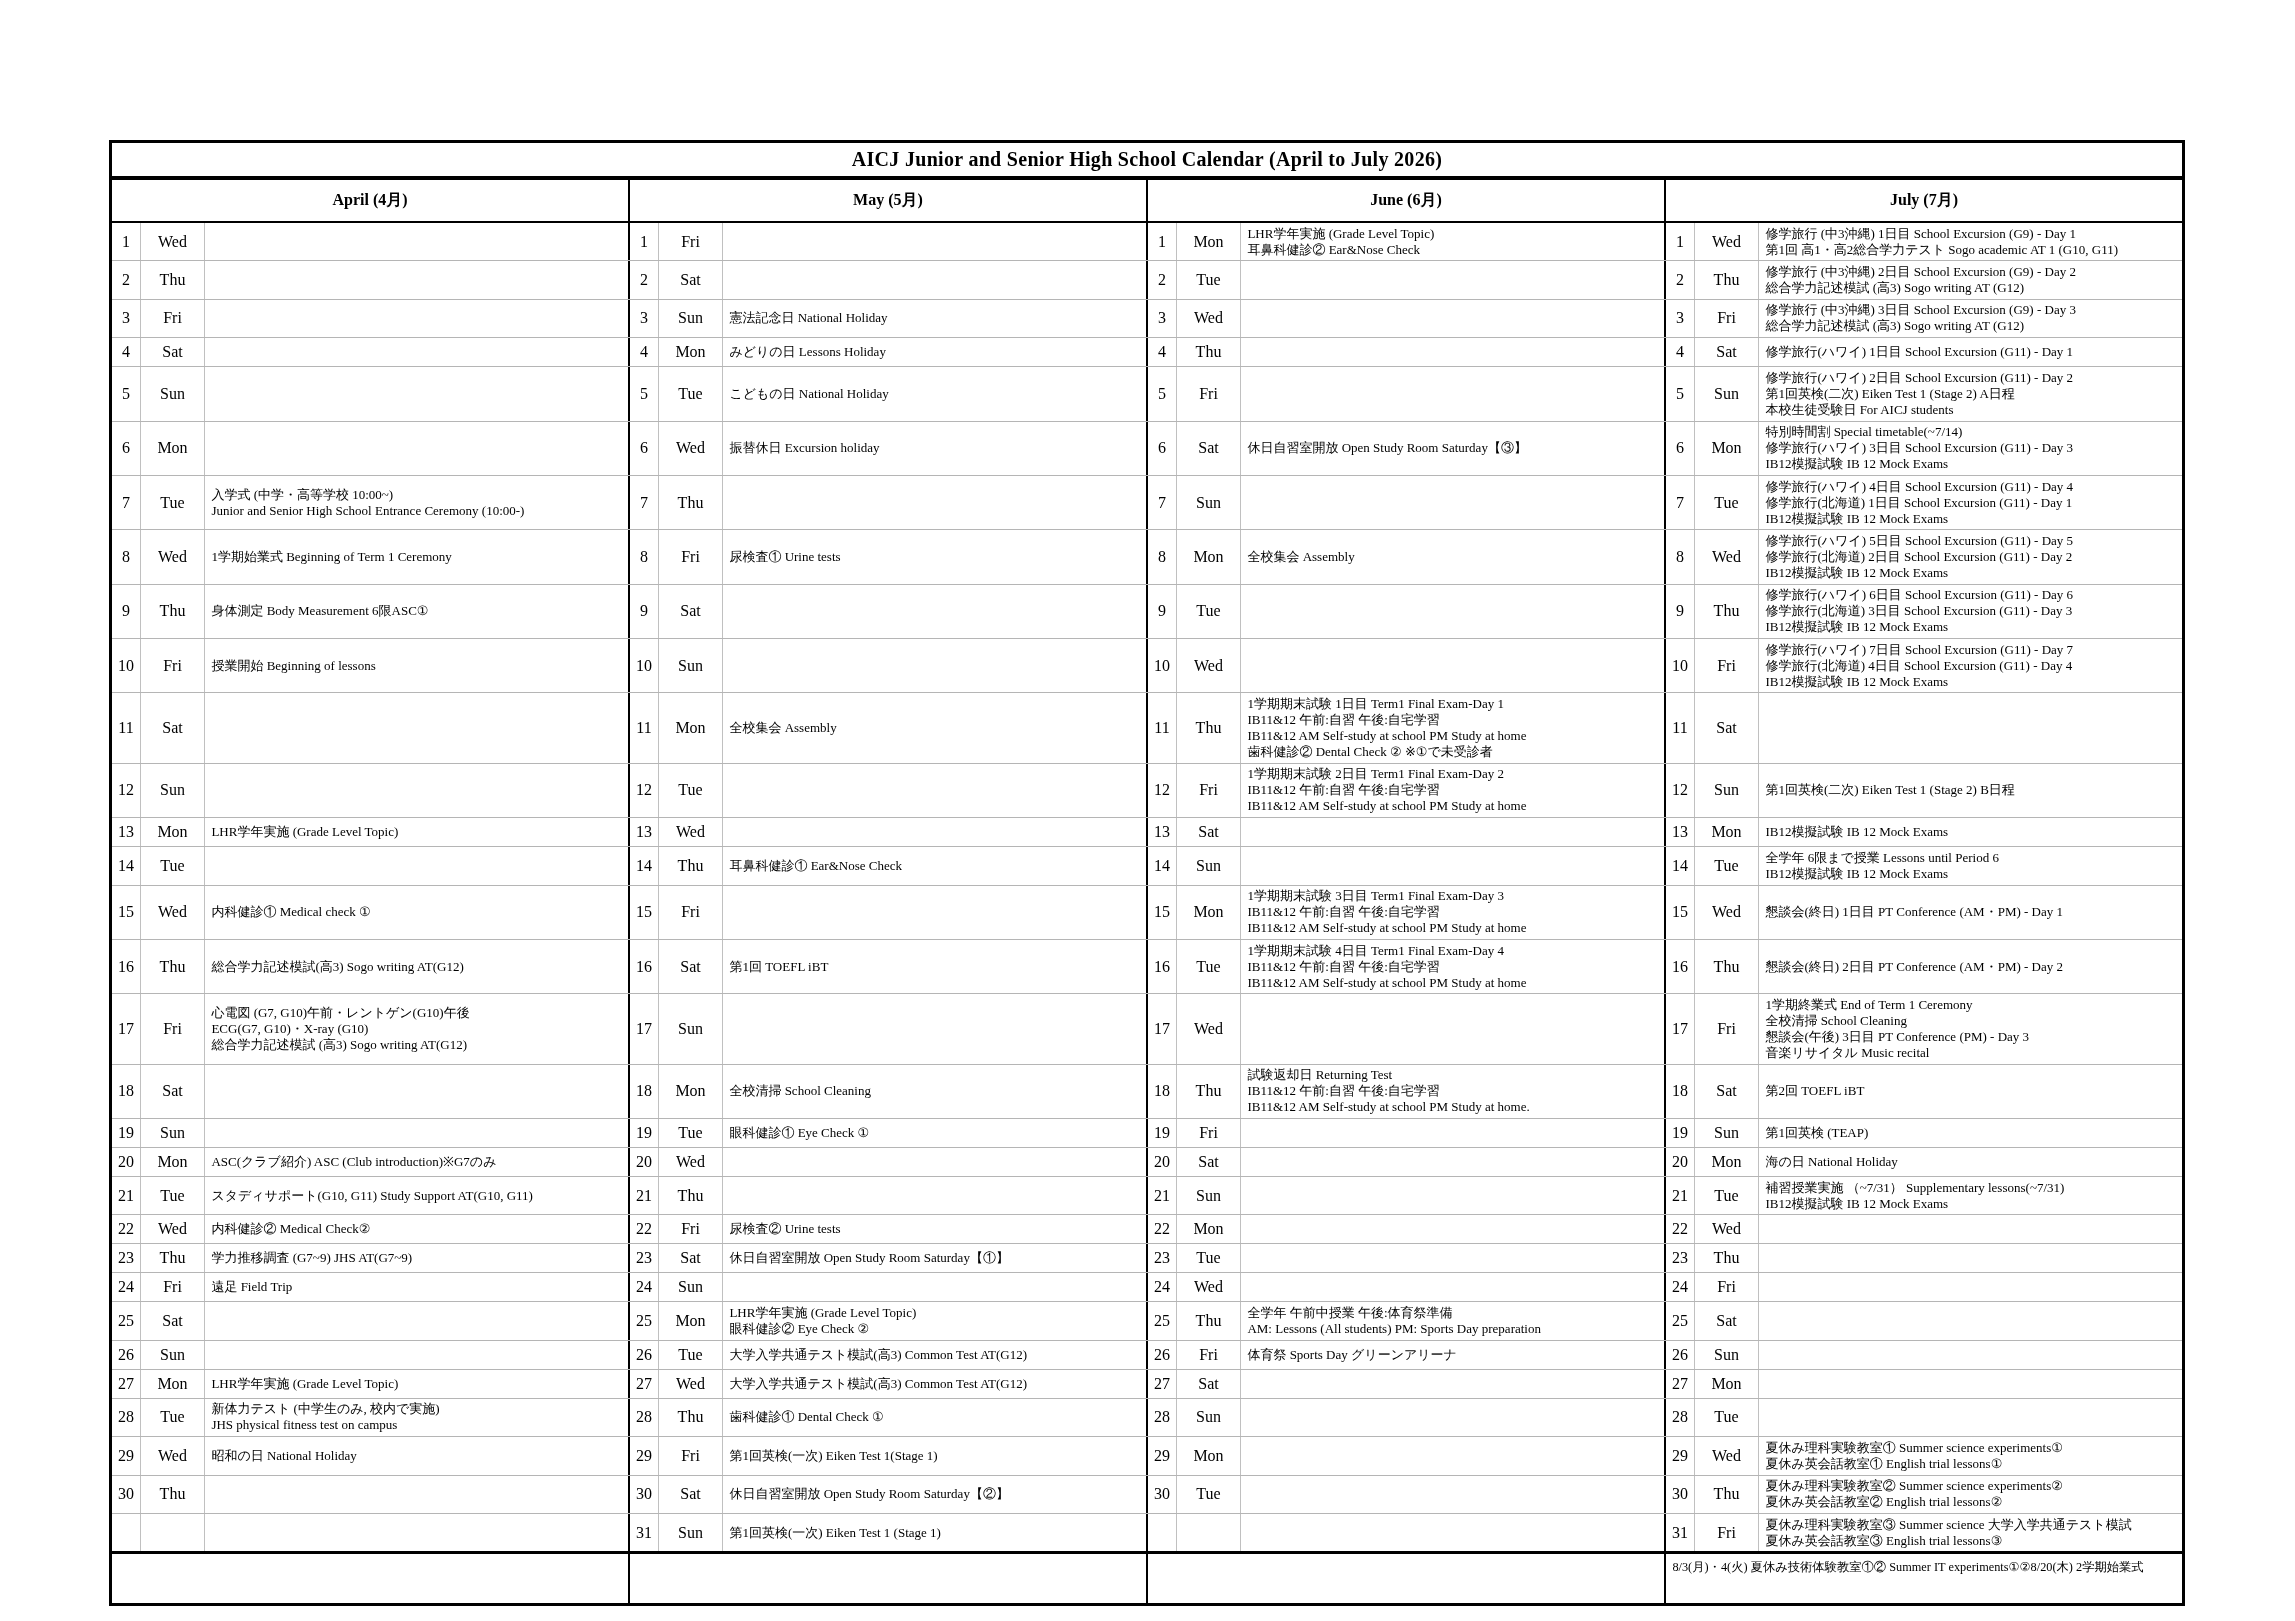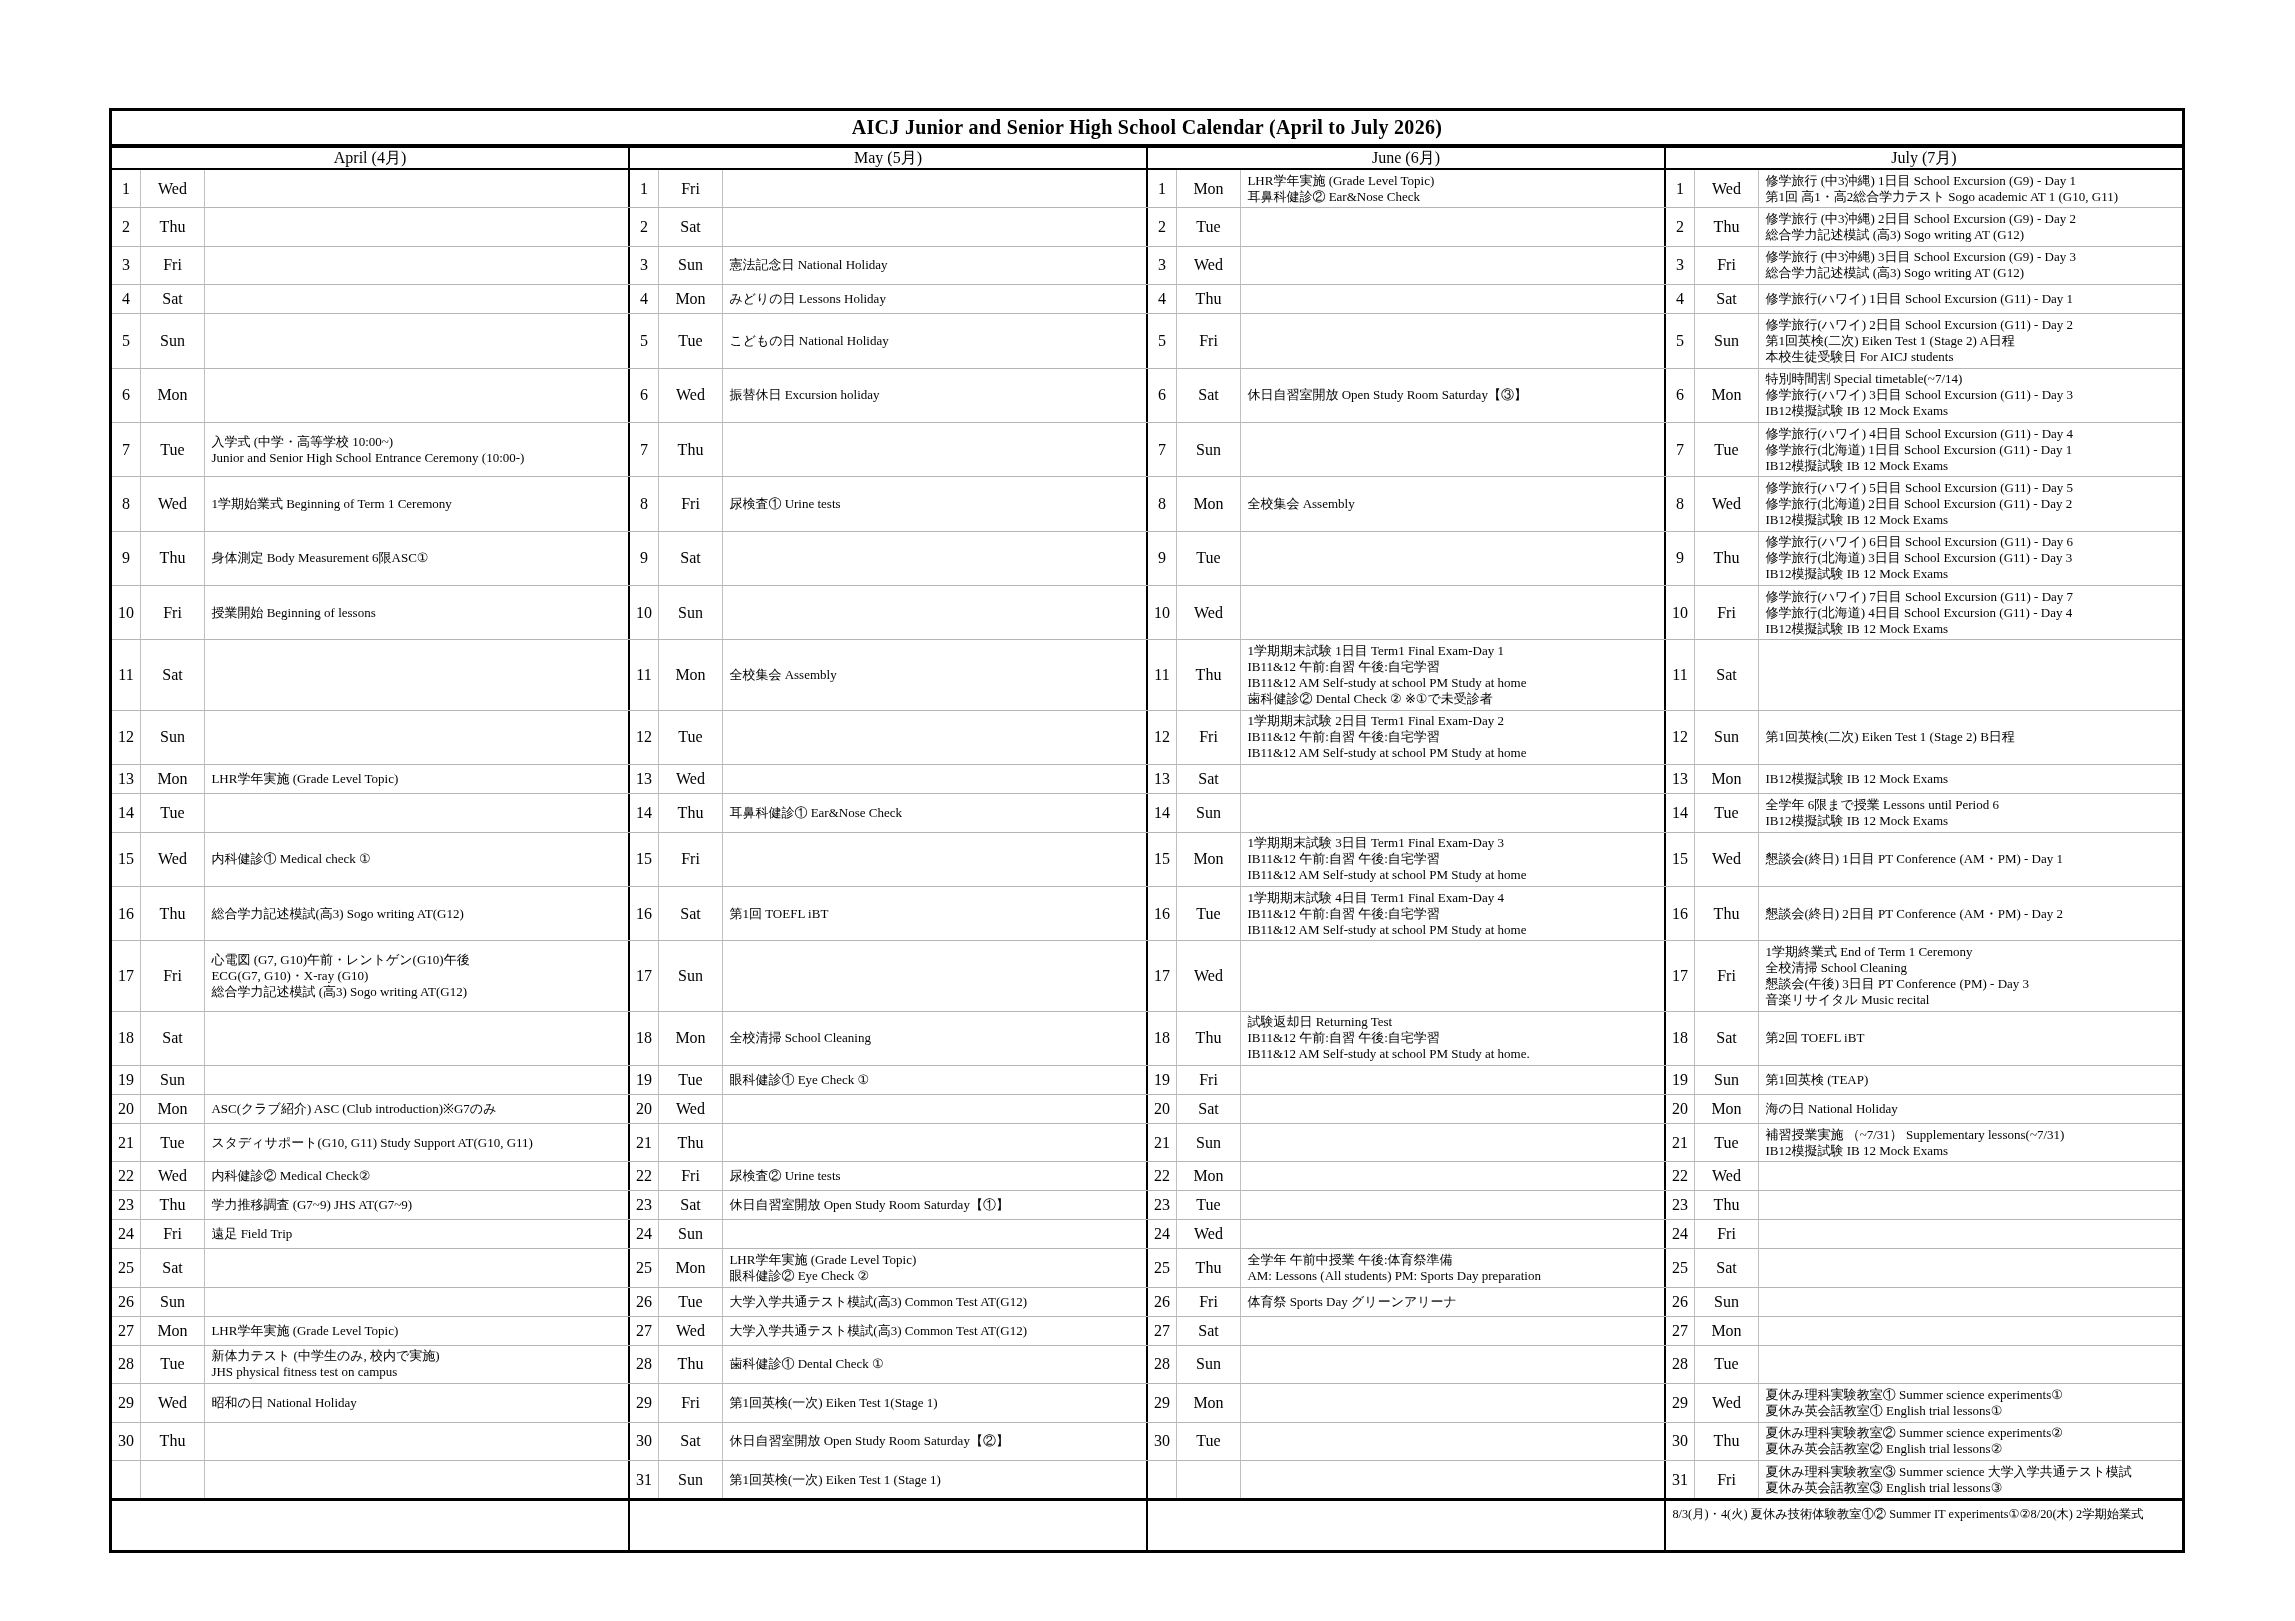--- a/index.html
+++ b/index.html
@@ -2,31 +2,31 @@
 <html style="font-size:8.5px"><head>
 <meta charset="utf-8">
 <style>
   html,body{margin:0;padding:0;}
   body{
     width:2295px;height:1622px;background:#ffffff;position:relative;overflow:hidden;
     font-family:"Liberation Serif","DejaVu Serif",serif;color:#000;
     -webkit-font-smoothing:antialiased;
   }
   .cal{
-    position:absolute;left:109px;top:108px;width:2076px;
+    position:absolute;left:109px;top:140px;width:2076px;
     border:3.7px solid #000;background:#fff;box-sizing:border-box;
   }
   .title-row{
     height:33px;display:flex;align-items:center;justify-content:center;
     border-bottom:4.8px solid #000;font-weight:bold;font-size:20px;letter-spacing:0.3px;
   }
   .month-header{display:flex;border-bottom:2.7px solid #000;}
   .mh-cell{
     flex:1 1 0;display:flex;align-items:center;justify-content:center;
-    height:20px;font-size:16px;font-weight:normal;border-left:2.1px solid #000;box-sizing:border-box;
+    height:41px;font-size:16px;font-weight:bold;border-left:2.1px solid #000;box-sizing:border-box;
   }
   .mh-cell:first-child{border-left:none;}
   .day-row{display:flex;border-top:1.1px solid #b5b5b5;align-items:stretch;}
   .day-row:first-child{border-top:none;}
   .m-cell{flex:1 1 0;display:flex;border-left:2.1px solid #000;box-sizing:border-box;min-width:0;}
   .m-cell:first-child{border-left:none;}
   .dnum{
     flex:0 0 29px;display:flex;align-items:center;justify-content:center;
     font-size:16px;border-right:1.1px solid #c0c0c0;box-sizing:border-box;
   }

